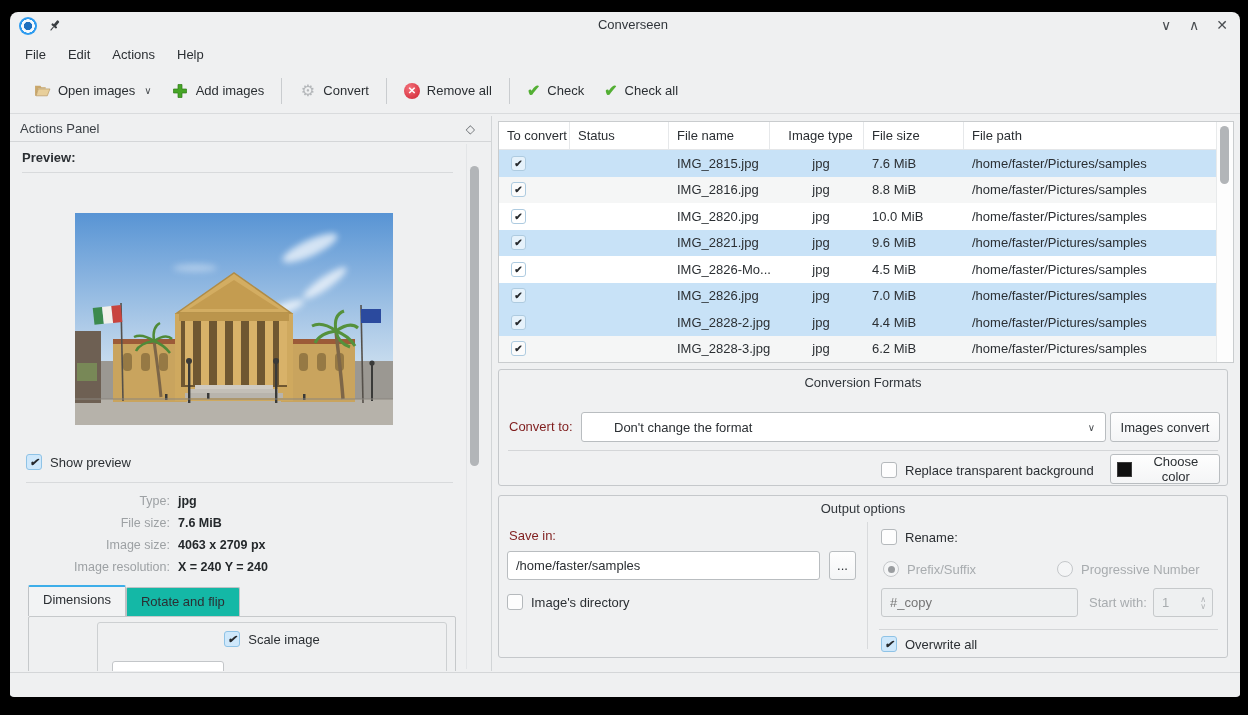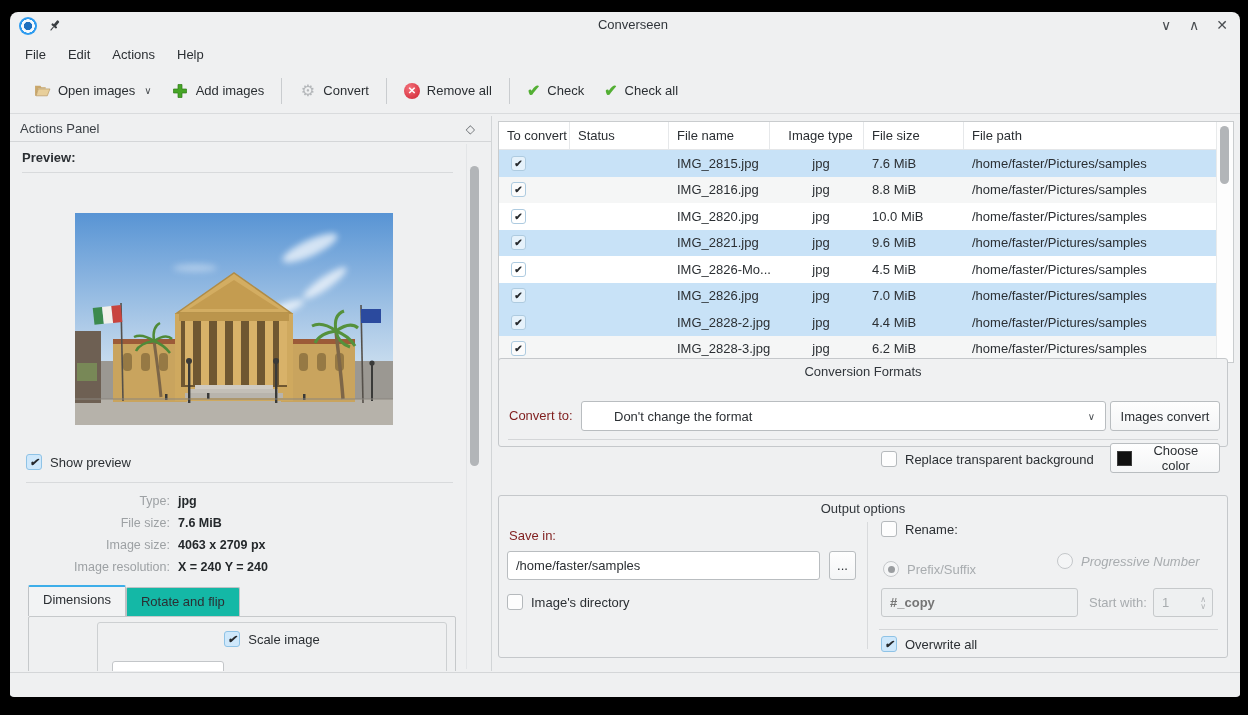--- a/index.html
+++ b/index.html
@@ -73,32 +73,32 @@
   .trow.selected{background:#c8e2f7;}
   .td{padding-left:8px;box-sizing:border-box;white-space:nowrap;}
   .td.c0{display:flex;align-items:center;padding-left:12px;}
   .rowcb{width:15px;height:15px;border:1px solid #aecbe0;border-radius:3px;background:rgba(255,255,255,.55);
          display:flex;align-items:center;justify-content:center;font-size:10px;font-weight:bold;color:#26292c;box-sizing:border-box;}
   .tscroll{position:absolute;right:0;top:0;bottom:0;width:16px;background:#fdfdfd;border-left:1px solid #e8eaeb;}
   .tscroll .thumb{position:absolute;left:3px;top:4px;width:9px;height:58px;background:#b2b5b8;border-radius:5px;}
   
   .gbox{position:absolute;left:488px;width:730px;background:#f0f1f2;border:1px solid #c5c8cb;border-radius:3px;box-sizing:border-box;}
   .gbox-title{position:absolute;left:0;right:0;top:5px;text-align:center;color:#31363b;}
-  .conv{top:346px;height:89px;}
+  .conv{top:357px;height:117px;}
   .outp{top:483px;height:163px;}
   .field-label{color:#7f1d1d;}
   .combobox{position:absolute;display:flex;align-items:center;background:#fff;border:1px solid #b9bdc0;
             border-radius:3px;padding:0 10px;box-sizing:border-box;justify-content:space-between;}
   .btn{position:absolute;display:flex;align-items:center;justify-content:center;gap:7px;
        background:linear-gradient(#fefefe,#f4f5f6);border:1px solid #b9bdc0;border-radius:3px;
        font:inherit;color:#2b2f33;box-sizing:border-box;}
   .swatch{width:13px;height:13px;background:#101010;border:1px solid #3c3c3c;display:inline-block;}
   .txt{position:absolute;background:#fff;border:1px solid #b9bdc0;border-radius:3px;padding:0 8px;
        font:inherit;color:#2b2f33;box-sizing:border-box;}
-  .txt:disabled{background:#eef0f1;border-color:#c6c9cb;color:#a8acaf;font-weight:bold;}
+  .txt:disabled{background:#eef0f1;border-color:#c6c9cb;color:#a8acaf;}
   .vdiv{position:absolute;width:1px;background:#d8dadc;}
   .radio{width:16px;height:16px;border:1px solid #c4c7ca;border-radius:50%;background:#f4f5f6;
          display:inline-flex;align-items:center;justify-content:center;box-sizing:border-box;flex:none;}
   .radio.sel::after{content:"";width:7px;height:7px;border-radius:50%;background:#9a9da0;}
   .dis{color:#a8acaf;}
   .spin{position:absolute;display:flex;align-items:center;background:#eef0f1;border:1px solid #c6c9cb;
         border-radius:3px;box-sizing:border-box;color:#a8acaf;padding-left:8px;}
   .spin .arrows{margin-left:auto;margin-right:6px;display:flex;flex-direction:column;font-size:8px;line-height:7px;color:#b0b3b6;}
   
   .statusbar{position:absolute;left:0;right:0;top:660px;height:23px;border-top:1px solid #d4d6d8;background:#eff0f1;}
@@ -454,29 +454,29 @@
     <div class="gbox-title">Output options</div>
     <span class="field-label" style="position:absolute;left:10px;top:32px;">Save in:</span>
     <input class="txt" style="left: 8px; top: 55px; width: 313px; height: 29px;" value="/home/faster/samples">
     <button class="btn" style="left:330px;top:55px;width:27px;height:29px;">...</button>
     <label class="cb-row" style="left:8px;top:98px;">
       <span class="cb"></span>
       <span>Image's directory</span>
     </label>
     <div class="vdiv" style="left:368px;top:26px;bottom:8px;"></div>
 
-    <label class="cb-row" style="left:382px;top:25px;">
+    <label class="cb-row" style="left:382px;top:33px;">
       <span class="cb"></span>
       <span>Rename:</span>
     </label>
     <label class="cb-row dis" style="left:384px;top:65px;">
       <span class="radio sel"></span>
       <span>Prefix/Suffix</span>
     </label>
-    <label class="cb-row dis" style="left:558px;top:57px;font-style:italic;">
+    <label class="cb-row dis" style="left:558px;top:65px;">
       <span class="radio"></span>
       <span>Progressive Number</span>
     </label>
     <input class="txt" style="left: 382px; top: 92px; width: 197px; height: 29px;" disabled="" placeholder="#_copy">
     <span class="field-label dis" style="position:absolute;left:590px;top:92px;line-height:29px;">Start with:</span>
     <div class="spin" style="left:654px;top:92px;width:60px;height:29px;">
       <span>1</span>
       <span class="arrows">
         <span>∧</span>
         <span>∨</span>

